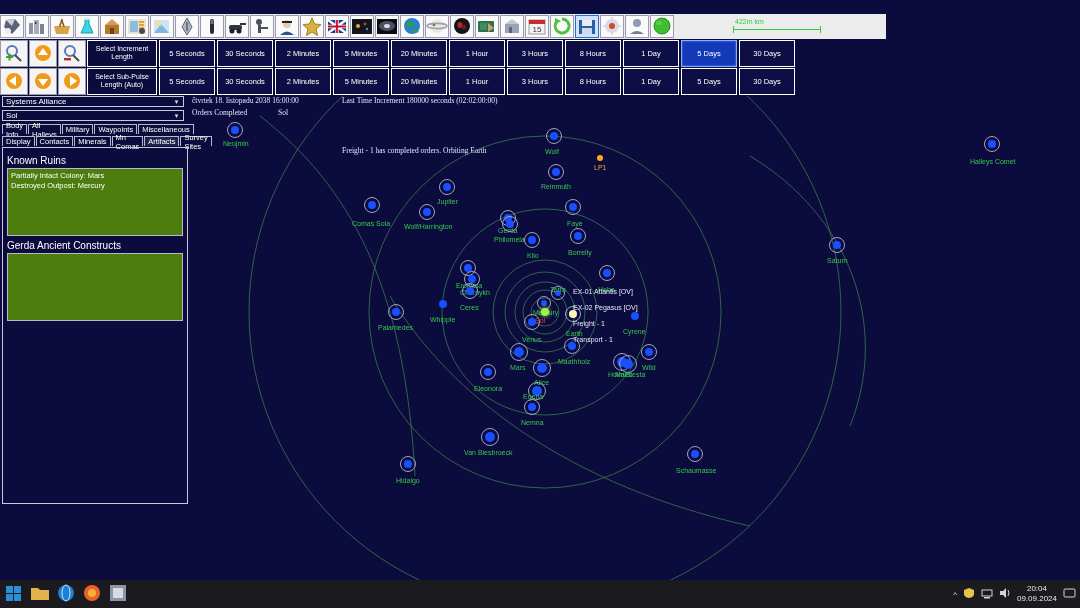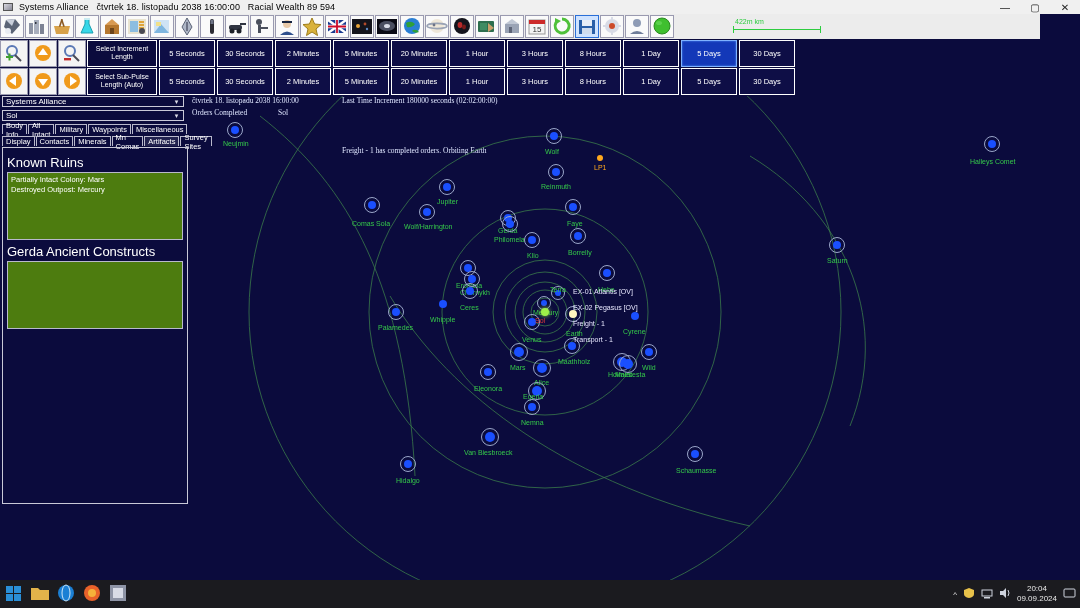--- a/index.html
+++ b/index.html
@@ -14,21 +14,21 @@
               background:#f0f0f0; color:#000; font-size:9px; display:flex; align-items:center; }
   #titlebar .tb-icon { width:12px; height:11px; margin:0 4px 0 3px; position:relative; }
   #titlebar .tb-icon .g1 { position:absolute; left:0; top:1px; width:10px; height:8px;
       background:linear-gradient(135deg,#d8d8e0,#8a8a98); border:1px solid #555; }
   #titlebar .tb-text { white-space:pre; letter-spacing:0.1px; }
   #winbtns { position:absolute; right:0; top:0; height:14px; display:flex; }
   #winbtns div { width:30px; height:14px; display:flex; align-items:center; justify-content:center;
                  font-size:10px; color:#222; }
 
   
-  #toolbar { position:absolute; left:0; top:14px; width:1040px; height:25px;
+  #toolbar { position:absolute; left:0; top:14px; width:886px; height:25px;
              background:#ececec; display:flex; align-items:center; }
   .tbtn { width:24px; height:23px; margin-right:1px; border:1px solid #9a9ab0; background:#fafafa;
           position:relative; overflow:hidden; flex:0 0 auto; }
   .tbtn.sel { border:1px solid #2a6fd8; background:#cfe3ff; }
   .tbtn svg { display:block; }
 
   
   #scale { position:absolute; left:733px; top:16px; width:120px; height:22px; color:#2ecc40; font-size:8px; }
   #scale .bar { position:absolute; left:0; top:13px; width:88px; height:1px; background:#2ecc40; }
   #scale .bar:before,#scale .bar:after { content:""; position:absolute; top:-3px; width:1px; height:7px; background:#2ecc40; }
@@ -51,21 +51,21 @@
   #left { position:absolute; left:2px; top:96px; width:186px; height:408px; }
   .combo { width:182px; height:11px; background:#0b0b3d; border:1px solid #c9c9d8; color:#fff;
            font-size:8px; display:flex; align-items:center; padding-left:3px; position:relative; margin-bottom:3px; }
   .combo .arrow { position:absolute; right:1px; top:0; width:11px; height:9px;
                   display:flex; align-items:center; justify-content:center; font-size:7px; color:#dcdce8; }
   .tabrow { display:flex; margin-top:2px; }
   .tab { height:10px; background:#0b0b3d; border:1px solid #b9b9cc; border-bottom:none;
          color:#fff; font-size:7.5px; padding:0 3px; display:flex; align-items:center; margin-right:1px; }
   .tab.active { background:#22224f; }
   .panelbox { margin-top:4px; }
-  .panelbox .cap { font-size:13px; color:#ffffff; margin-bottom:2px; }
+  .panelbox .cap { font-size:10px; color:#ffffff; margin-bottom:2px; }
   .listbox { background:#4d7c0f; border:1px solid #b9b9cc; color:#fff; font-size:7.5px;
              padding:2px 3px; line-height:1.35; }
   #frameOuter { position:absolute; left:2px; top:147px; width:186px; height:357px;
                 border:1px solid #c9c9d8; }
 
   
   #map { position:absolute; left:190px; top:96px; width:890px; height:484px; }
   #statusline { position:absolute; left:0; top:0; width:890px; height:26px; color:#dfe6ff; font-size:7.5px;font-family:Liberation Serif, serif; }
   #statusline .c1 { position:absolute; left:2px; }
   #statusline .c2 { position:absolute; left:88px; }
@@ -88,31 +88,20 @@
   .tsk { position:absolute; top:4px; width:22px; height:20px; }
   #tray { position:absolute; right:4px; top:0; height:28px; display:flex; align-items:center; gap:6px;
           color:#e8e8e8; font-size:8px; }
   #trayclock { text-align:center; line-height:1.25; }
 </style>
 </head>
 <body>
 
 <div id="app">
 
-  <div id="titlebar">
-    <div class="tb-icon">
-        <div class="g1"></div>
-      </div>
-    <div class="tb-text">Systems Alliance   čtvrtek 18. listopadu 2038 16:00:00   Racial Wealth 89 594</div>
-    <div id="winbtns">
-      <div>—</div>
-      <div>▢</div>
-      <div>✕</div>
-    </div>
-  </div>
 
   <div id="toolbar">
     <div class="tbtn">
         <svg width="22" height="21">
           <polygon points="5,4 14,3 19,9 11,18 3,11" fill="#5b6476"></polygon>
           <polygon points="5,4 14,3 11,10" fill="#c9cfdb"></polygon>
           <circle cx="7" cy="15" r="3" fill="#e9ecf2"></circle>
         </svg>
       </div>
     <div class="tbtn">
@@ -383,21 +372,21 @@
       <span>Systems Alliance</span>
       <span class="arrow">▾</span>
     </div>
     <div class="combo">
       <span>Sol</span>
       <span class="arrow">▾</span>
     </div>
 
     <div class="tabrow">
       <div class="tab">Body Info</div>
-      <div class="tab">All Intact</div>
+      <div class="tab">All Halleys</div>
       <div class="tab">Military</div>
       <div class="tab">Waypoints</div>
       <div class="tab">Miscellaneous</div>
     </div>
     <div class="tabrow">
       <div class="tab">Display</div>
       <div class="tab">Contacts</div>
       <div class="tab">Minerals</div>
       <div class="tab">Mn Comas</div>
       <div class="tab active">Artifacts</div>

